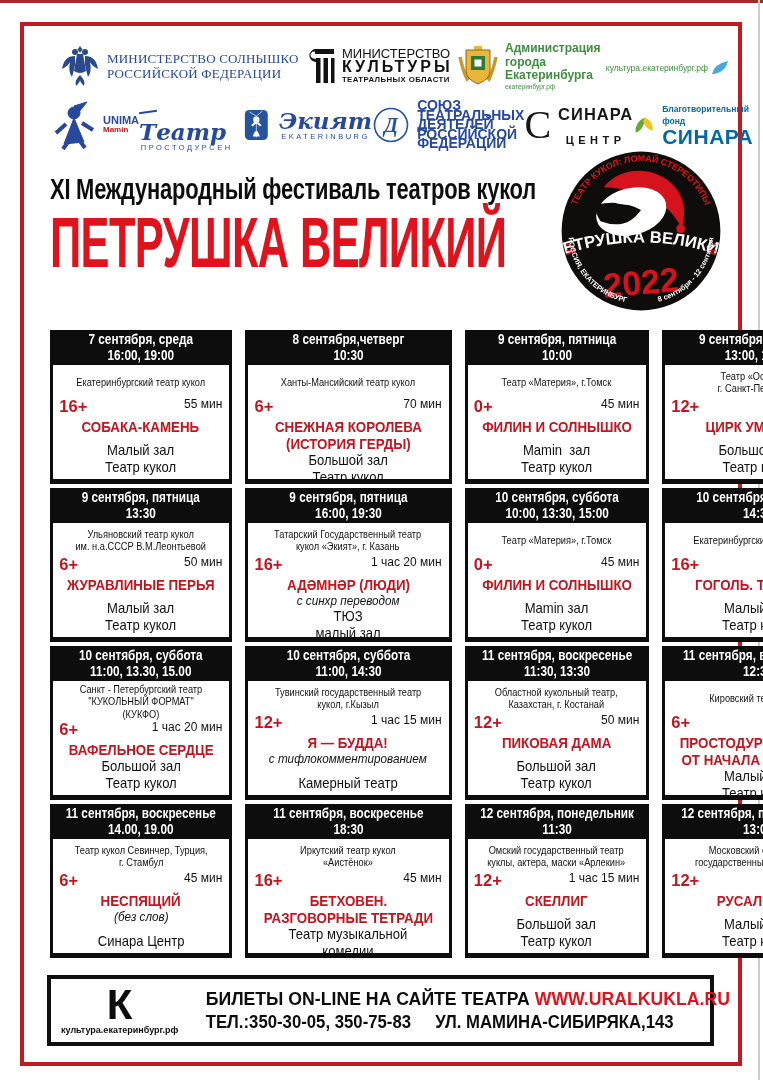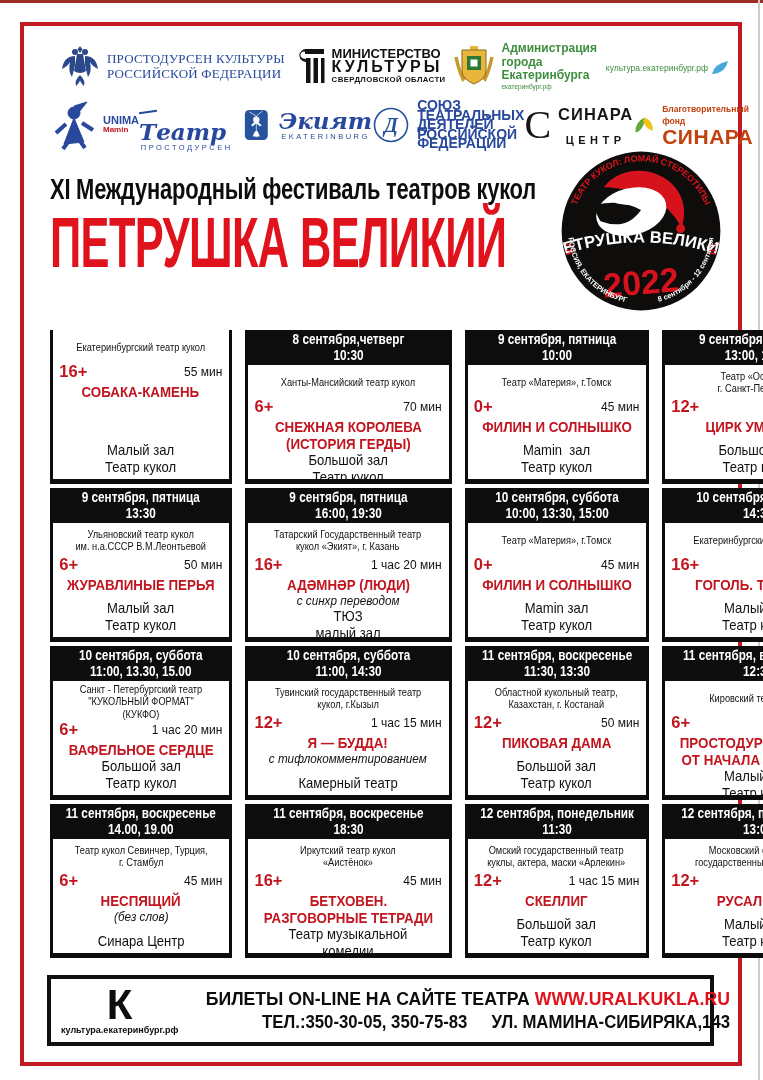--- a/index.html
+++ b/index.html
@@ -12,72 +12,72 @@
   .top-strip{position:absolute;top:0;left:0;right:0;height:3px;background:#9e2d26}
   .edge-shadow{position:absolute;top:0;bottom:0;right:3px;width:2px;background:#ccc}
   .frame{position:absolute;left:20px;right:21px;top:22px;bottom:14px;border:4px solid var(--frame)}
 
   
   .logos-row1{position:absolute;top:10px;left:36px;right:8px;height:60px;display:flex;align-items:center;justify-content:space-between}
   .logos-row2{position:absolute;top:72px;left:28px;right:14px;height:54px;display:flex;align-items:center;justify-content:space-between}
   .logo{display:flex;align-items:center;gap:7px}
   .mkrf-text{font-family:"Liberation Serif","DejaVu Serif",serif;font-size:13px;line-height:15px;color:var(--blue);letter-spacing:.2px}
   .mko-text{color:#121212;line-height:13px}
-  .mko-l1{font-size:13px;font-weight:700}
+  .mko-l1{font-size:13px;font-weight:400}
   .mko-l2{font-size:16px;font-weight:700;letter-spacing:3px}
   .mko-l3{font-size:7.8px;font-weight:700;letter-spacing:.4px}
   .adm-text{color:var(--green);font-size:12px;font-weight:700;line-height:13.5px}
   .adm-url{font-size:6.5px;font-weight:400;color:var(--green)}
   .upr{position:relative;padding-right:22px}
   .upr-text{color:var(--green);font-size:12.5px;font-weight:700;line-height:14px}
   .upr-url{font-size:8.5px;font-weight:400;color:var(--green);margin-top:3px}
   .upr-leaf{position:absolute;right:0;top:0}
   .unima-text{line-height:10px}
   .unima-l1{color:var(--blue);font-size:11px;font-weight:700}
   .unima-l2{color:#c1151f;font-size:8px;font-weight:700}
   .tk{gap:10px}
   .tk-script{font-family:"DejaVu Serif","Liberation Serif",serif;font-style:italic;font-weight:700;font-size:23px;color:var(--blue);line-height:22px}
   .tk-sub{font-size:7.5px;letter-spacing:2.5px;color:var(--blue);font-weight:400;text-align:center}
   .tk-dash{display:inline-block;width:18px;height:2px;background:var(--blue);vertical-align:middle;margin-right:3px;transform:rotate(-8deg)}
   .std-text{color:var(--blue);font-size:14px;font-weight:700;line-height:9.5px;white-space:pre-line}
   .sc-c{font-family:"Liberation Serif","DejaVu Serif",serif;font-size:40px;color:#161616;line-height:36px;font-weight:400}
   .sc-text{color:#161616;text-align:center}
   .sc-l1{font-size:16.5px;font-weight:700;letter-spacing:1px}
   .sc-l2{font-size:11px;font-weight:700;letter-spacing:4.5px;margin-top:10px}
-  .sf-text{color:#c2410c;line-height:12px}
+  .sf-text{color:#0369a1;line-height:12px}
   .sf-l1{font-size:8.5px;font-weight:700}
   .sf-l2{font-size:21px;font-weight:900;letter-spacing:.5px;line-height:20px}
 
   
   .title-block{position:absolute;left:26px;top:146px;width:680px;height:160px}
   .fest-line{font-size:30px;font-weight:700;color:#0d0d0d;white-space:nowrap;transform:scaleX(.73);transform-origin:left;letter-spacing:-.3px}
   .fest-name{font-size:70px;font-weight:700;color:var(--accent);white-space:nowrap;transform:scaleX(.62);transform-origin:left;letter-spacing:-1px;line-height:62px;margin-top:6px}
   .badge{position:absolute;top:124px;right:10px;width:174px;height:162px}
 
   
   .grid{position:absolute;left:26px;top:304px;width:679px;display:grid;grid-template-columns:repeat(4,1fr);column-gap:13px;row-gap:4px}
   .card{background:var(--dark);height:154px;display:flex;flex-direction:column}
   .card-header{color:#fff;text-align:center;font-weight:700;font-size:14px;line-height:15.5px;padding:2px 0 2px}
   .ch-line{white-space:nowrap;transform:scaleX(.84);transform-origin:center}
   .card-body{background:#fff;flex:1;margin:0 3px 5px;display:flex;flex-direction:column;align-items:center;padding:4px 2px 3px;overflow:hidden}
   .theater{font-size:11px;line-height:12.5px;text-align:center;white-space:pre;transform:scaleX(.84);transform-origin:center;color:#111;min-height:26px;display:flex;flex-direction:column;justify-content:center}
-  .meta{width:95%;display:flex;justify-content:space-between;align-items:center;margin:2px 0 1px}
+  .meta{width:95%;display:flex;justify-content:space-between;margin:2px 0 1px}
   .age{color:var(--card_red);font-weight:700;font-size:16.5px}
   .dur{font-size:12px;color:#111}
   .show-title{color:var(--card_red);font-weight:700;font-size:15.5px;line-height:17px;white-space:pre;text-align:center;transform:scaleX(.86);transform-origin:center;margin-top:1px}
   .show-subtitle{font-style:italic;font-size:13px;line-height:15px;white-space:pre;transform:scaleX(.9);transform-origin:center;color:#111}
   .show-subtitle:empty{display:none}
   .venue{margin-top:auto;font-size:14.5px;line-height:16.5px;text-align:center;white-space:pre;transform:scaleX(.9);transform-origin:center;color:#111;padding-bottom:1px}
 
   
   .tickets{position:absolute;left:23px;top:949px;width:667px;height:71px;border:4px solid #101010;background:#fff;display:flex;align-items:center;padding:0 10px;gap:8px}
   .k-block{width:118px;text-align:center}
   .k-letter{font-size:42px;font-weight:900;line-height:38px;color:#0d0d0d}
   .k-url{font-size:9px;font-weight:700;color:#0d0d0d;margin-top:1px}
-  .ticket-lines{flex:1;text-align:right}
+  .ticket-lines{flex:1;text-align:left}
   .t1{font-size:19px;font-weight:700;color:#0d0d0d;white-space:nowrap;transform:scaleX(.93);transform-origin:center}
   .t1 .red{color:var(--accent)}
   .t2{font-size:18px;font-weight:700;color:#0d0d0d;white-space:nowrap;transform:scaleX(.93);transform-origin:center;margin-top:2px}
   .t2 .gap{display:inline-block;width:26px}
   .ekb-block{width:84px;position:relative;text-align:left;padding-top:16px;padding-left:14px}
 </style>
 </head>
 <body>
 
 <div class="page">
@@ -93,38 +93,38 @@
           <circle cx="15" cy="8" r="3"></circle>
               <circle cx="25" cy="8" r="3"></circle>
           <path d="M20 2 l2.5 3.5 -2.5 3.5 -2.5 -3.5 z"></path>
           <path d="M17 10 h6 l3 17 q-6 4 -12 0 z"></path>
           <path d="M15 12 Q4 12 2 25 Q8 22 10 18 Q8 28 12 33 Q14 26 15 21 Z"></path>
           <path d="M25 12 Q36 12 38 25 Q32 22 30 18 Q32 28 28 33 Q26 26 25 21 Z"></path>
           <path d="M20 31 q-6 6 -4 11 q4 -4 4 -6 q0 2 4 6 q2 -5 -4 -11 z"></path>
         </g>
           </svg>
         <div class="mkrf-text">
-          <div>ПРОСТОДУРСЕН КУЛЬТУРЫ</div>
+          <div>МИНИСТЕРСТВО СОЛНЫШКО</div>
           <div>РОССИЙСКОЙ ФЕДЕРАЦИИ</div>
         </div>
       </div>
       <div class="logo">
         <svg width="31" height="36" viewBox="0 0 31 36">
             <g fill="#121212">
           <path d="M12 1 a6.5 6.5 0 1 0 1.5 12.8 l-2.2 -3.4 a3.6 3.6 0 1 1 .7 -6.4 z"></path>
           <rect x="11" y="1" width="19" height="5"></rect>
           <rect x="12" y="10" width="4.5" height="25"></rect>
           <rect x="19.5" y="10" width="4.5" height="25"></rect>
           <rect x="27" y="10" width="3.5" height="25"></rect>
         </g>
           </svg>
         <div class="mko-text">
           <div class="mko-l1">МИНИСТЕРСТВО</div>
           <div class="mko-l2">КУЛЬТУРЫ</div>
-          <div class="mko-l3">СВЕРДЛОВСКОЙ ОБЛАСТИ</div>
+          <div class="mko-l3">ТЕАТРАЛЬНЫХ ОБЛАСТИ</div>
         </div>
       </div>
       <div class="logo">
         <svg width="40" height="42" viewBox="0 0 40 42">
           <path d="M2 12 q3 14 7 22 l3 -3" fill="none" stroke="#c79a2e" stroke-width="3.5"></path>
           <path d="M38 12 q-3 14 -7 22 l-3 -3" fill="none" stroke="#c79a2e" stroke-width="3.5"></path>
           <rect x="16" y="1" width="8" height="4" fill="#e9b63b"></rect>
           <path d="M8 5 h24 v21 q0 8 -12 13 q-12 -5 -12 -13 z" fill="#e9b63b" stroke="#8a6a1a"></path>
           <rect x="13" y="11" width="14" height="14" fill="#2f7a33"></rect>
           <rect x="16.5" y="14.5" width="7" height="7" fill="#fff"></rect>
@@ -246,20 +246,24 @@
           <textPath href="#arcBottom" startOffset="3%">РОССИЯ, ЕКАТЕРИНБУРГ</textPath>
         </text>
         <text font-size="9" font-weight="bold" fill="#fff">
           <textPath href="#arcBottom" startOffset="97%" text-anchor="end">8 сентября - 12 сентября</textPath>
         </text>
       </svg>
     </div>
 
     <div class="grid">
   <article class="card">
+    <div class="card-header">
+      <div class="ch-line">7 сентября, среда</div>
+      <div class="ch-line">16:00, 19:00</div>
+    </div>
     <div class="card-body">
       <div class="theater">Екатеринбургский театр кукол</div>
       <div class="meta">
         <span class="age">16+</span>
         <span class="dur">55 мин</span>
       </div>
       <div class="show-title">СОБАКА-КАМЕНЬ</div>
 
       <div class="venue">Малый зал
 Театр кукол</div>

